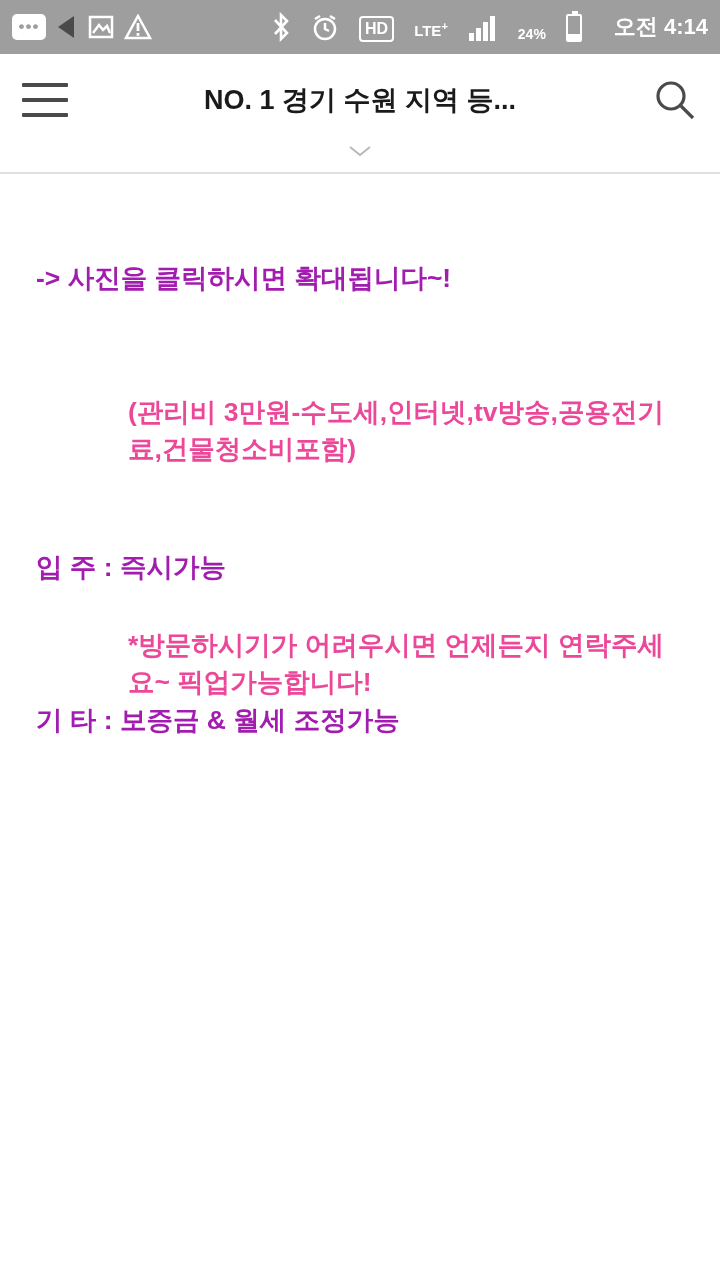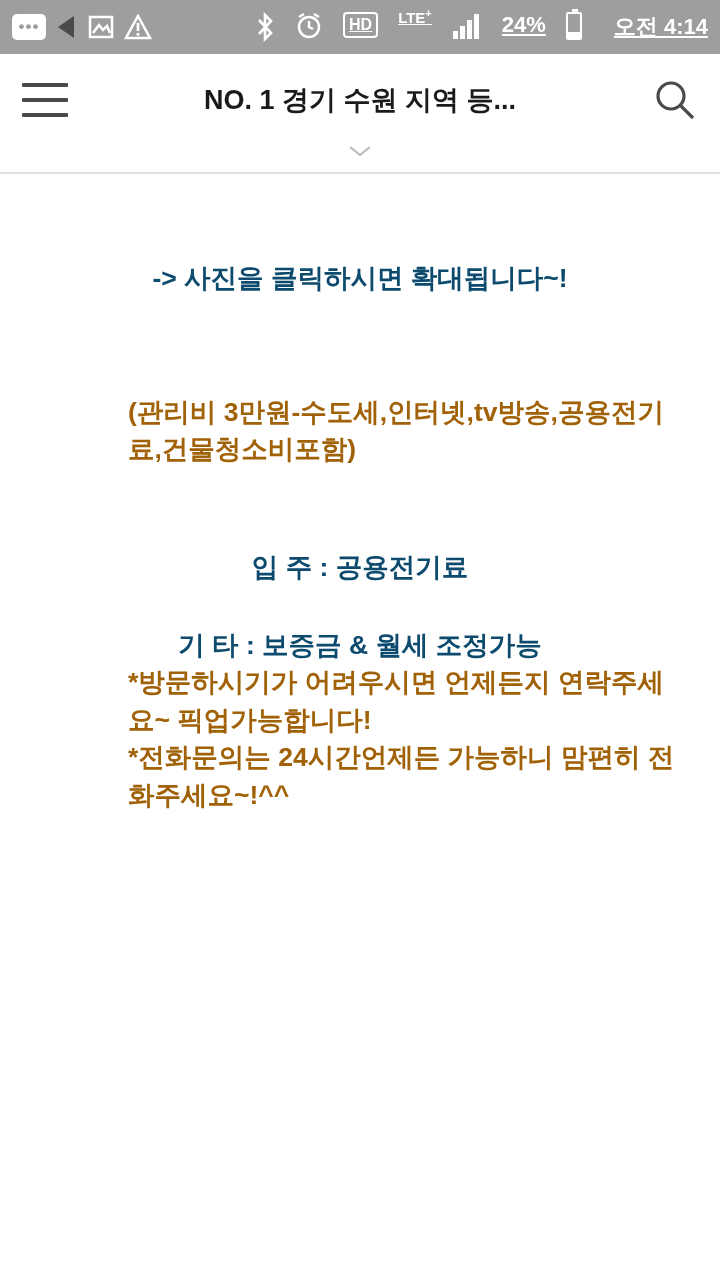--- a/index.html
+++ b/index.html
@@ -23,23 +23,22 @@
     color: #ffffff;
   }
   .status-left {
     display: flex;
     align-items: center;
     gap: 10px;
     flex: 1;
   }
   .status-right {
     display: flex;
-    align-items: flex-start;
+    align-items: flex-end;
     gap: 20px;
-    text-decoration: underline;
   }
   .sb-icon {
     display: inline-flex;
     align-items: center;
     justify-content: center;
     color: #ffffff;
   }
   .dots-badge {
     width: 34px;
     height: 26px;
@@ -63,21 +62,21 @@
   }
   .lte-badge {
     font-size: 15px;
     font-weight: bold;
     line-height: 1;
     position: relative;
     top: -4px;
   }
   .lte-badge sup { font-size: 11px; }
   .battery-pct {
-    font-size: 22px;
+    font-size: 14px;
     font-weight: bold;
   }
   .clock {
     font-size: 22px;
     font-weight: bold;
     margin-left: 12px;
   }
   .battery {
     width: 16px;
     height: 28px;
@@ -155,25 +154,25 @@
   
   .content {
     padding: 0 36px;
     box-sizing: border-box;
     color: #4b4bd8;
   }
   .para {
     font-size: 26.5px;
     line-height: 1.42;
     font-weight: bold;
-    color: #a16207;
+    color: #ec4899;
     margin: 0;
     word-break: break-all;
   }
-  .para.dark { color: #0c4a6e; text-align: center; }
+  .para.dark { color: #a21caf; }
   .spacer-1 { height: 86px; }
   .spacer-2 { height: 96px; }
   .gap { height: 40px; }
   .indent { padding-left: 92px; text-indent: 0; }
   .dark { color: #222222; }
 </style>
 </head>
 <body>
 
 <div class="status-bar">
@@ -260,20 +259,19 @@
 
   <div class="spacer-1"></div>
   <p class="para dark">-&gt; 사진을 클릭하시면 확대됩니다~!</p>
 
   <div class="spacer-2"></div>
   <p class="para indent">(관리비 3만원-수도세,인터넷,tv방송,공용전기료,건물청소비포함)</p>
 
   <div class="gap"></div>
 
   <div class="gap"></div>
-  <p class="para dark">입      주 : 공용전기료</p>
+  <p class="para dark">입      주 : 즉시가능</p>
 
   <div class="gap"></div>
+  <p class="para indent">*방문하시기가 어려우시면 언제든지 연락주세요~ 픽업가능합니다!</p>
   <p class="para dark">기      타 : 보증금 &amp; 월세 조정가능</p>
-  <p class="para indent">*방문하시기가 어려우시면 언제든지 연락주세요~ 픽업가능합니다!</p>
-  <p class="para indent">*전화문의는 24시간언제든 가능하니 맘편히 전화주세요~!^^</p>
 
 </div>
 
 </body></html>

